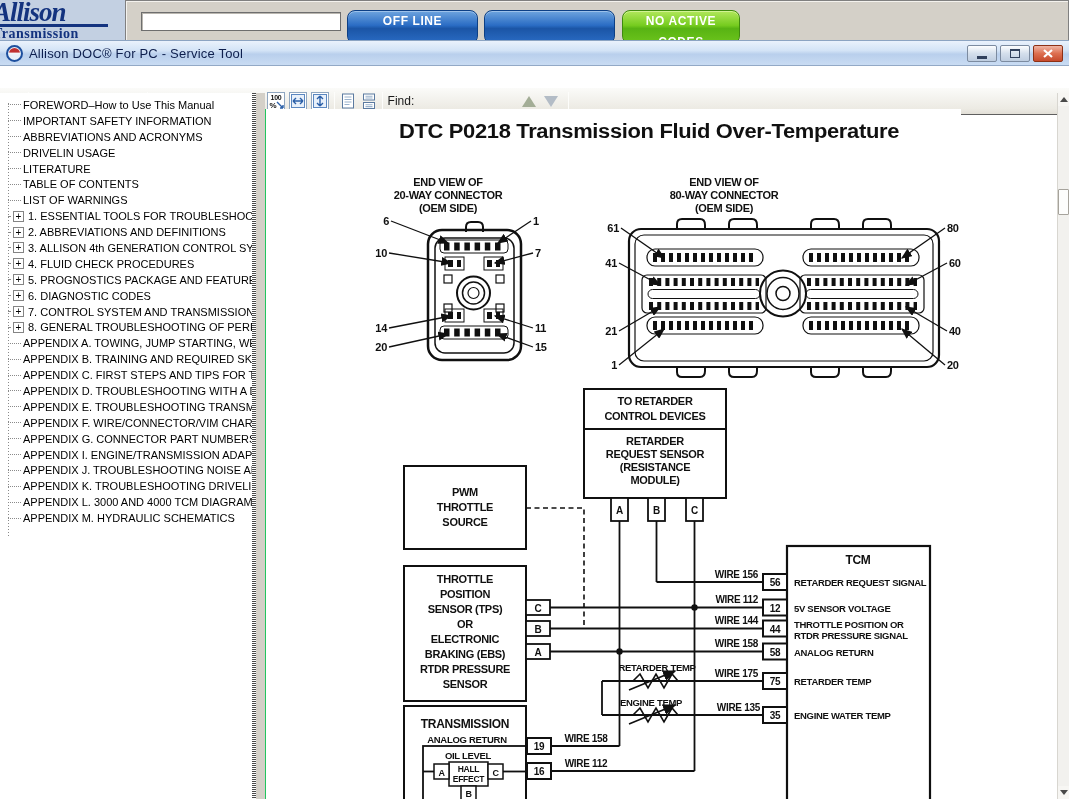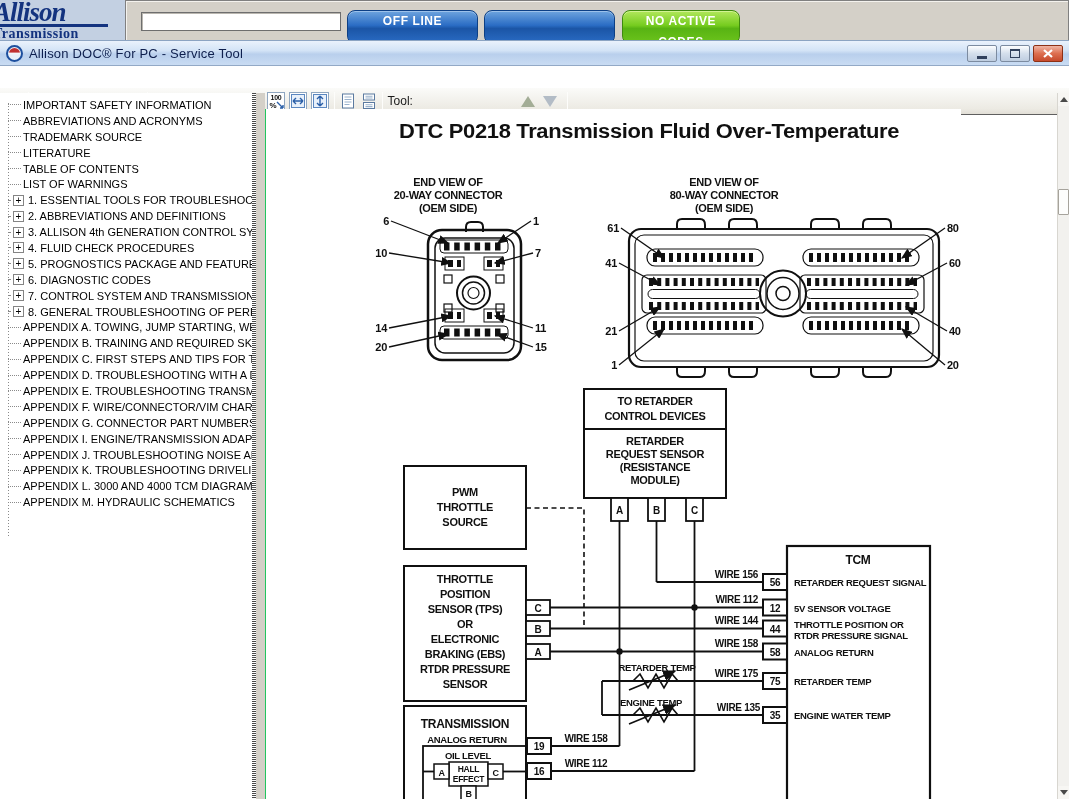--- a/index.html
+++ b/index.html
@@ -165,48 +165,53 @@
       </svg>
     </div>
     <div class="ticon" style="margin-left:5px">
       <svg width="16" height="17" viewBox="0 0 16 17">
         <rect x="2.5" y="1" width="11" height="6" fill="#fff" stroke="#5b7aa0"></rect>
         <rect x="2.5" y="9.5" width="11" height="6" fill="#fff" stroke="#5b7aa0"></rect>
         <path d="M4.5,3.2 h7 M4.5,5 h7 M4.5,11.8 h7 M4.5,13.6 h7" stroke="#9ab2cc" stroke-width="1.1"></path>
       </svg>
     </div>
     <div class="tsep"></div>
-    <span class="findlabel">Tool:</span>
+    <span class="findlabel">Find:</span>
     <input class="findinput" value="" style="">
     <div class="arr up-dis"></div>
     <div class="arr down-dis"></div>
     <div class="tsep" style="margin-left:10px"></div>
   </div>
 
   <div class="tree">
     <div class="vguide"></div>
     <div style="padding-top:4px">
 
+        <div class="titem">
+          <span class="stub"></span>
+
+          <span class="lbl">FOREWORD–How to Use This Manual</span>
+        </div>
 
         <div class="titem">
           <span class="stub"></span>
 
           <span class="lbl">IMPORTANT SAFETY INFORMATION</span>
         </div>
 
         <div class="titem">
           <span class="stub"></span>
 
           <span class="lbl">ABBREVIATIONS AND ACRONYMS</span>
         </div>
 
         <div class="titem">
           <span class="stub"></span>
 
-          <span class="lbl">TRADEMARK SOURCE</span>
+          <span class="lbl">DRIVELIN USAGE</span>
         </div>
 
         <div class="titem">
           <span class="stub"></span>
 
           <span class="lbl">LITERATURE</span>
         </div>
 
         <div class="titem">
           <span class="stub"></span>

